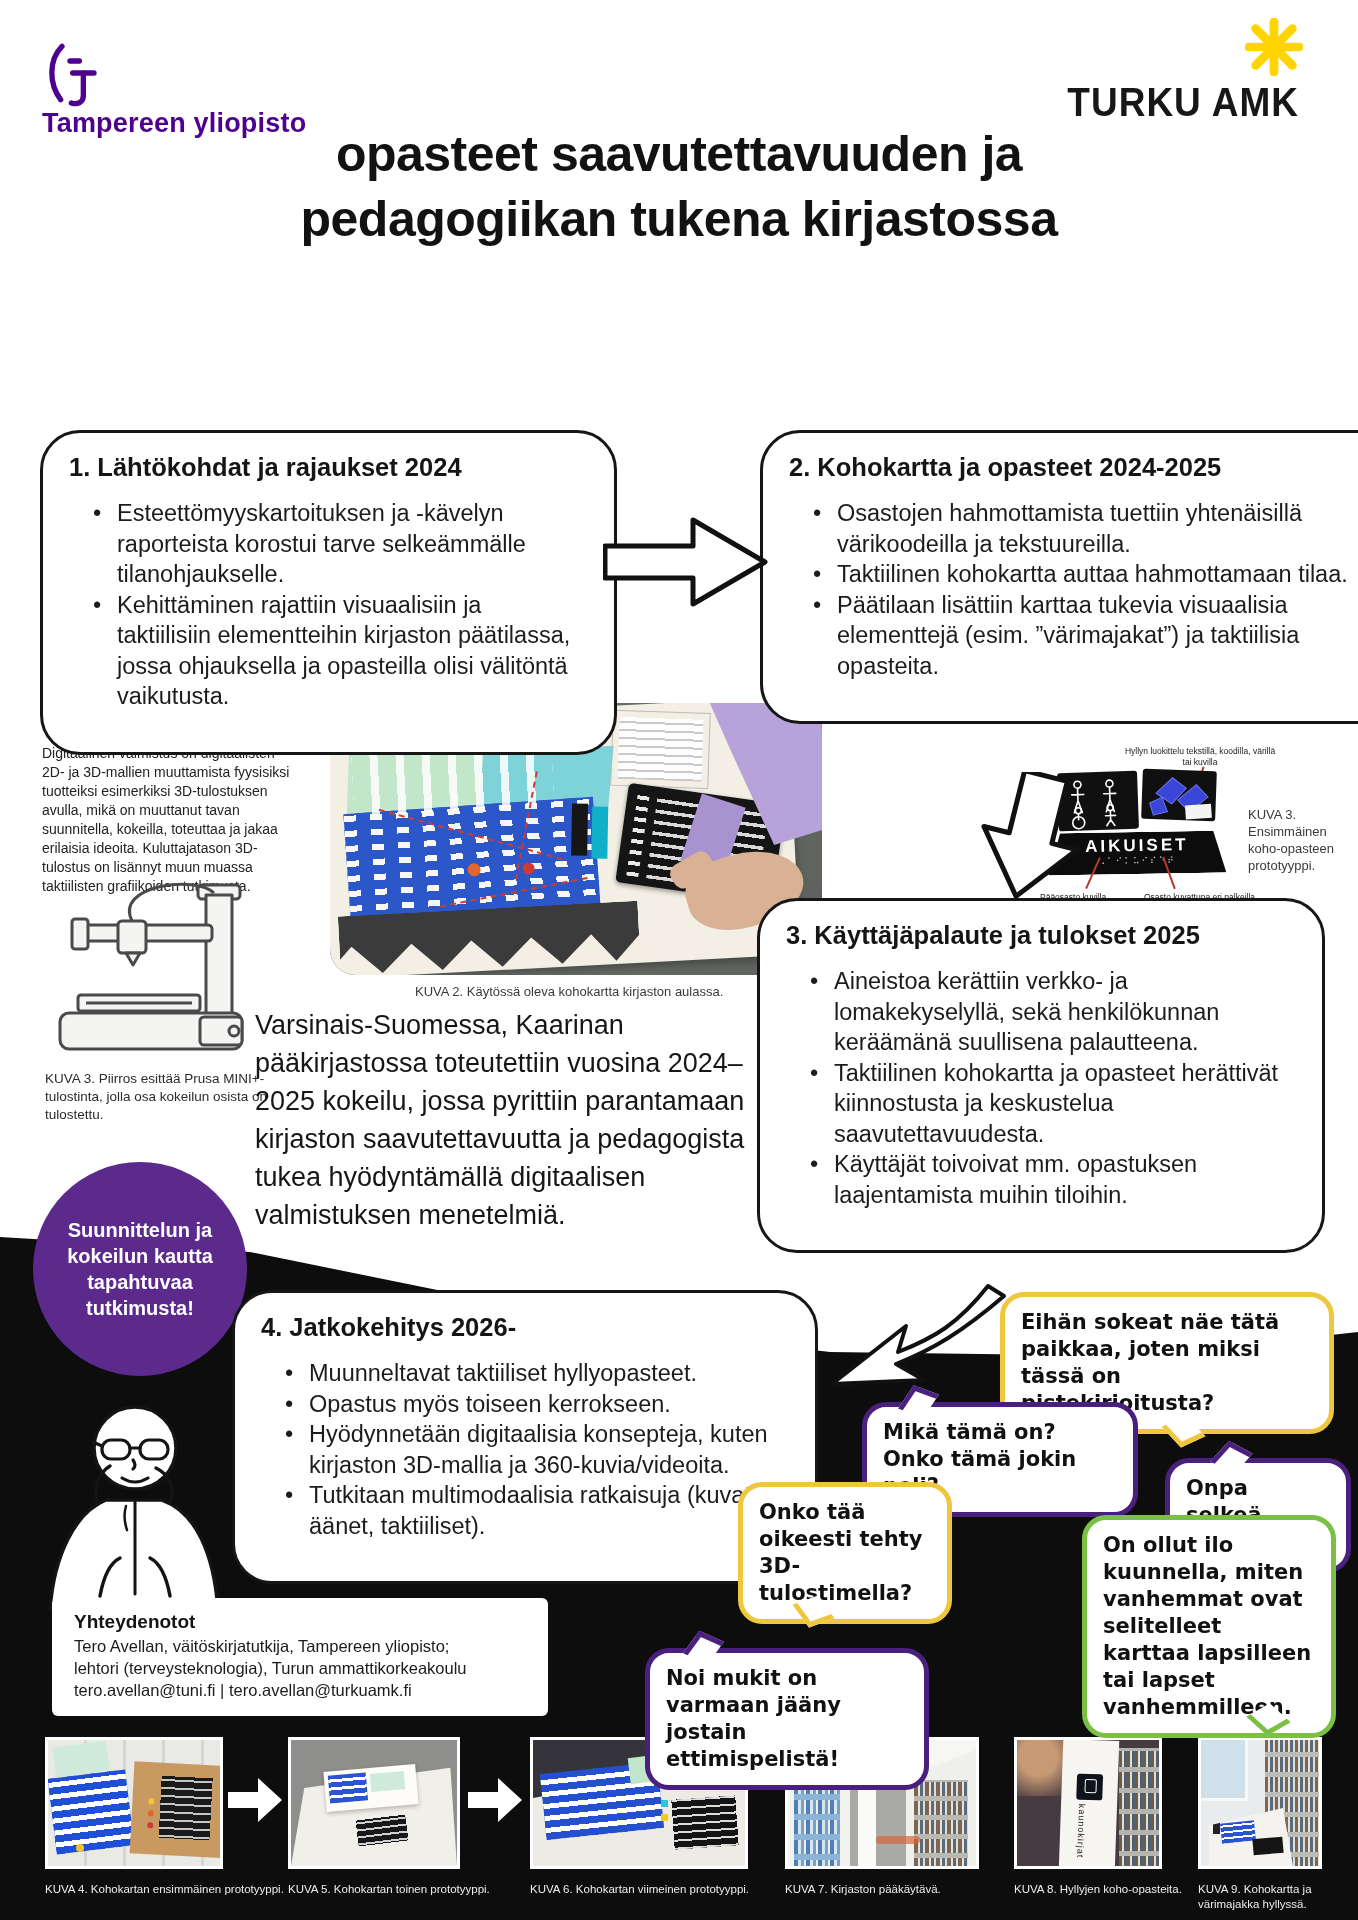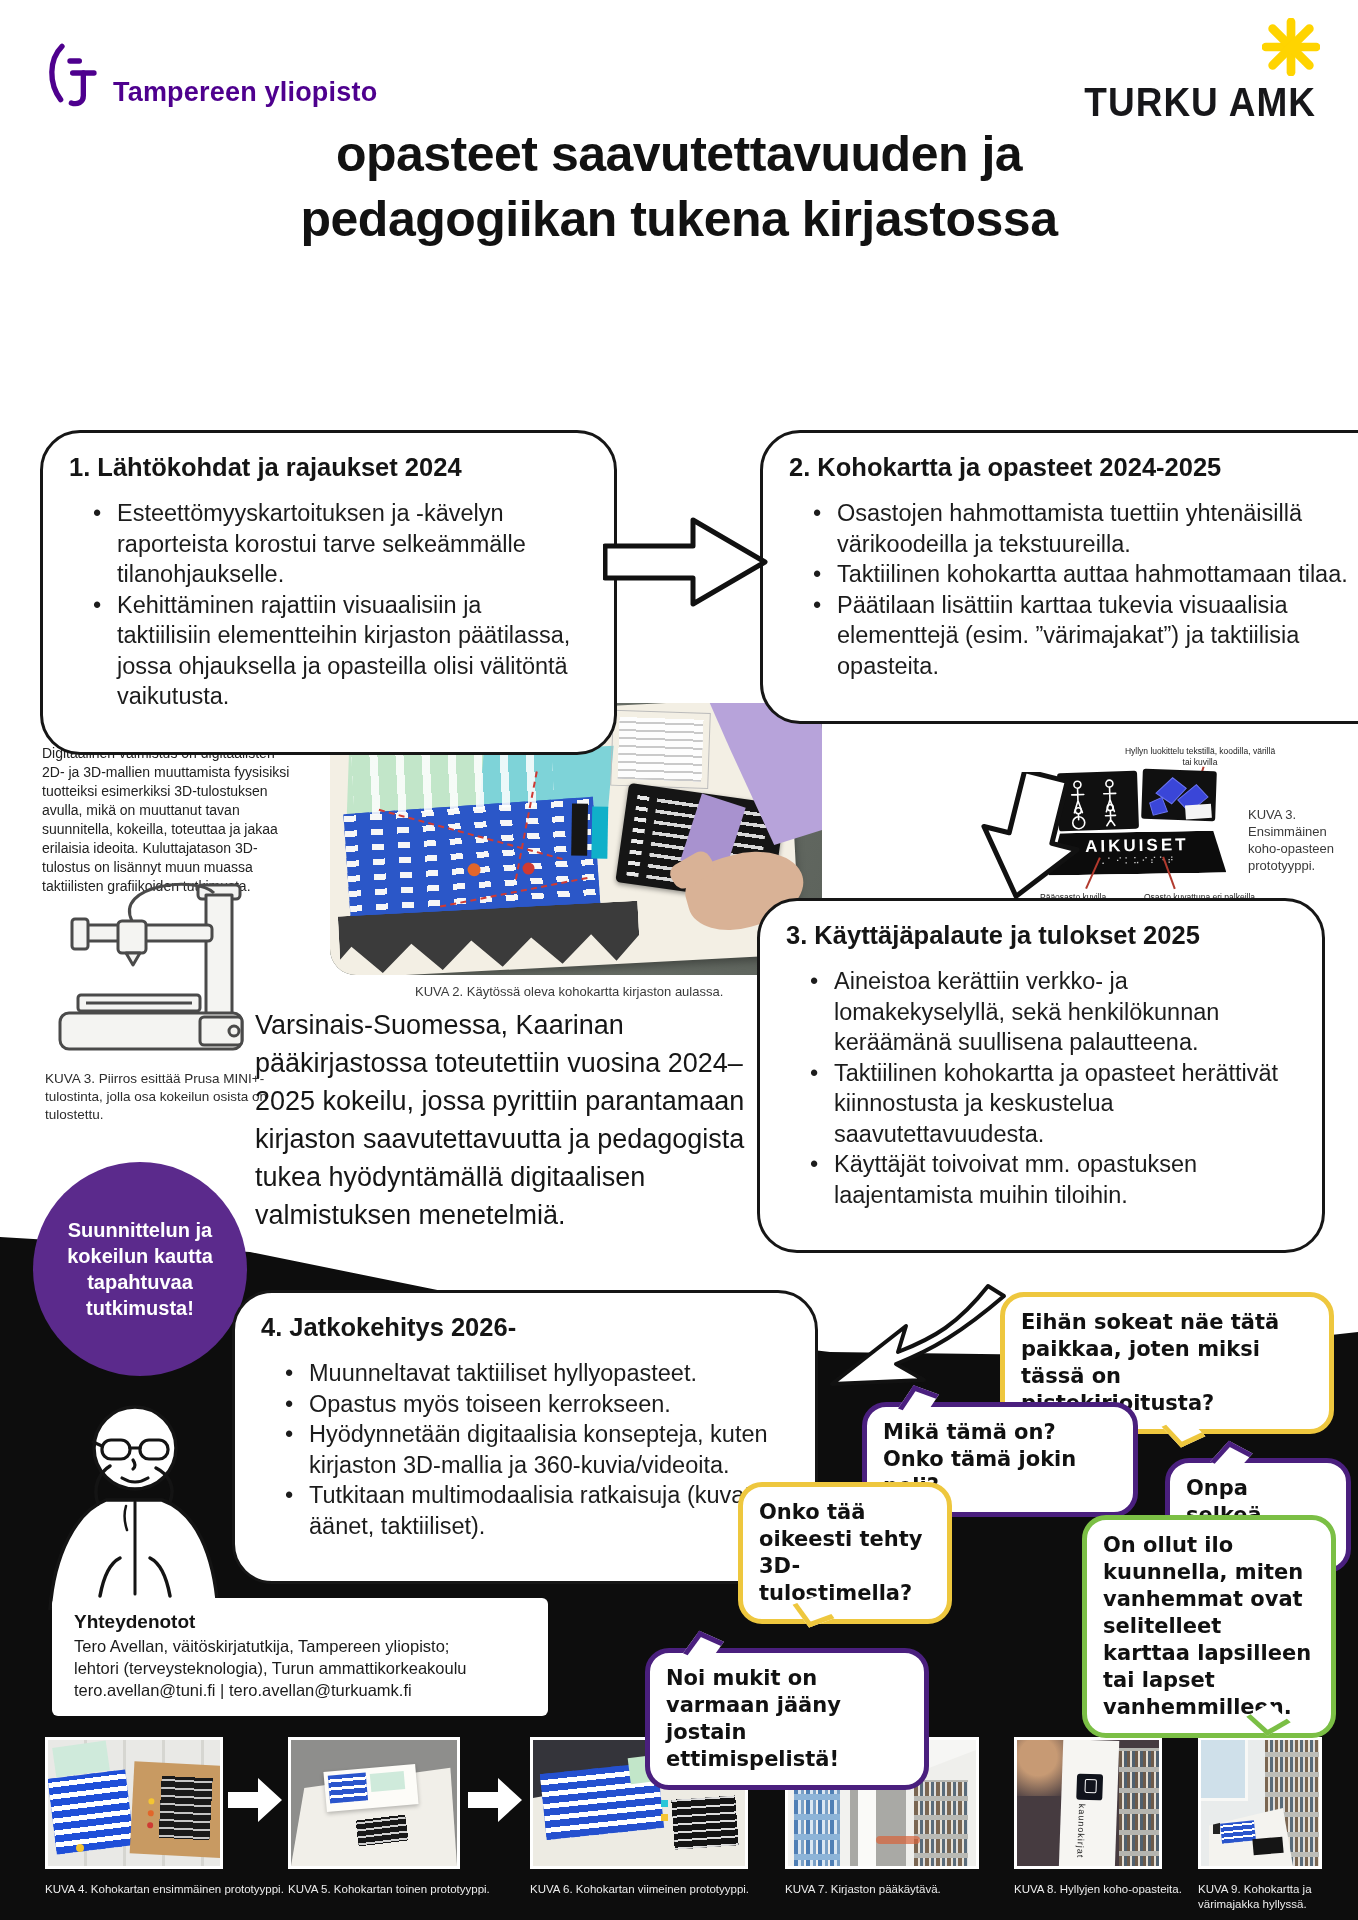--- a/index.html
+++ b/index.html
@@ -2,24 +2,24 @@
 <html><head>
 <meta charset="utf-8">
 <style>
   html,body{margin:0;padding:0;background:#888;}
   #poster{position:relative;width:1358px;height:1920px;background:#ffffff;overflow:hidden;
           font-family:"Liberation Sans",sans-serif;color:#141414;margin:0 auto;}
   
   #black-section{position:absolute;left:0;top:1180px;width:1358px;height:740px;background:#0d0d0d;z-index:1;
     clip-path:polygon(0 57px,250px 72px,620px 147px,830px 172px,1140px 176px,1358px 152px,1358px 740px,0 740px);}
   
-  #tay-logo{position:absolute;left:42px;top:38px;display:flex;align-items:flex-end;gap:7px;z-index:2;}
+  #tay-logo{position:absolute;left:42px;top:38px;display:flex;align-items:flex-start;gap:0;z-index:2;flex-direction:column;}
   #tay-logo .mark{width:64px;height:70px;}
   #tay-logo .txt{font-size:27px;font-weight:700;color:#4e008e;letter-spacing:.2px;}
-  #turku-logo{position:absolute;right:42px;top:30px;z-index:2;text-align:left;}
+  #turku-logo{position:absolute;right:59px;top:30px;z-index:2;text-align:left;}
   #turku-logo .star{position:absolute;right:-4px;top:-12px;width:58px;height:58px;}
   #turku-logo .txt{margin-top:52px;font-size:37px;font-weight:800;letter-spacing:1px;color:#17171a;
                    transform:scaleY(1.12);display:inline-block;}
   #title{position:absolute;left:40px;top:122px;width:1278px;text-align:center;z-index:2;}
   #title div{font-size:50px;line-height:65px;font-weight:800;color:#121212;letter-spacing:-.5px;}
   
   .pbox{position:absolute;background:#fff;border:3.5px solid #161616;border-radius:40px;
         padding:20px 26px 24px 26px;z-index:5;box-sizing:border-box;}
   .pbox h2{margin:0 0 4px 0;font-size:25.5px;font-weight:800;color:#151515;}
   .pbox ul{margin:16px;padding:0 0 0 32px;list-style:none;}

